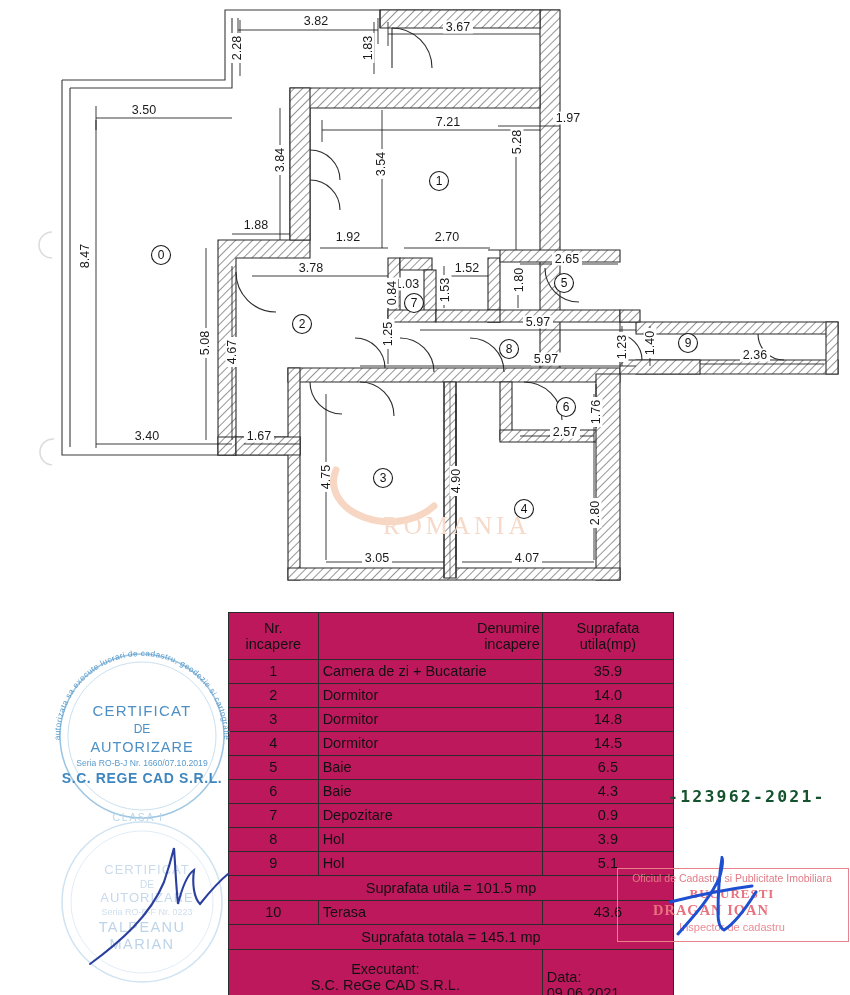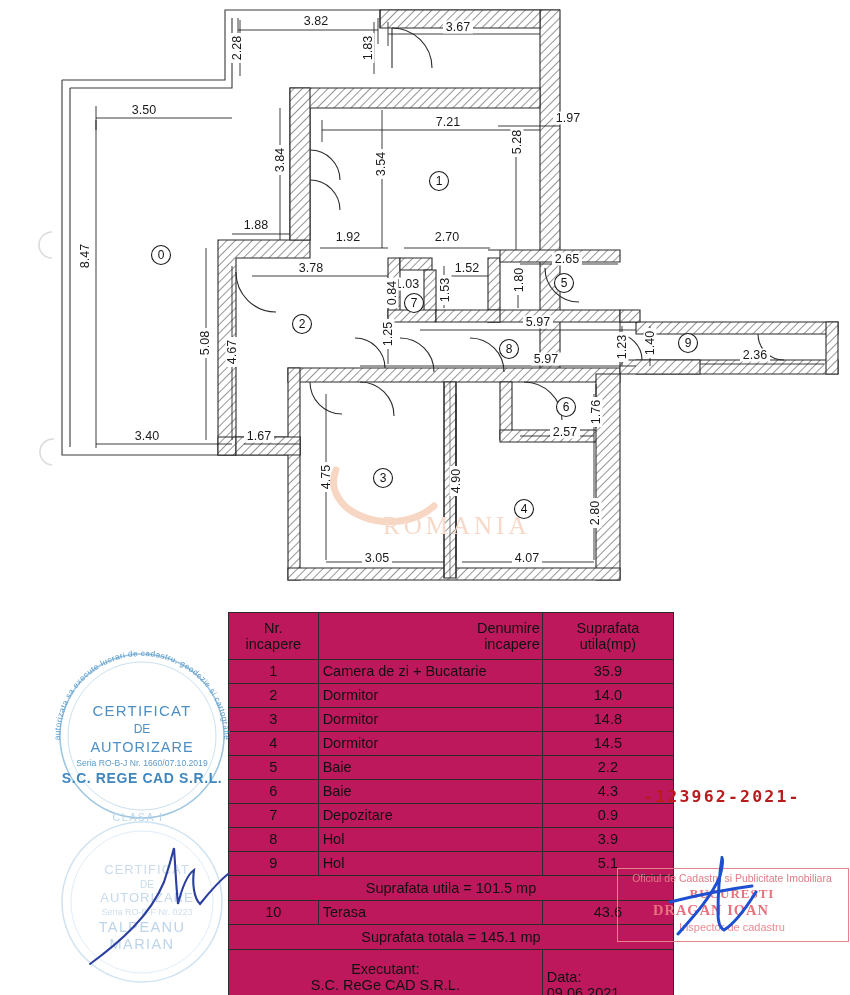--- a/index.html
+++ b/index.html
@@ -56,23 +56,23 @@
   }
   td.data-cell{text-align:left;padding-left:12px;vertical-align:middle;line-height:1.9;}
 
   
   .stamp{position:absolute;pointer-events:none;}
   #stamp-rege{left:38px;top:628px;width:205px;height:200px;}
   #stamp-talpeanu{left:42px;top:812px;width:200px;height:186px;}
   #stamp-ocpi{left:617px;top:868px;width:232px;height:74px;}
   #signature-ocpi{left:660px;top:856px;width:110px;height:95px;}
   #barcode{
-    position:absolute;left:643px;top:787px;
+    position:absolute;left:668px;top:787px;
     font-family:"DejaVu Sans Mono", monospace;
-    font-size:16.5px;font-weight:bold;letter-spacing:2.2px;color:#b91c1c;
+    font-size:16.5px;font-weight:bold;letter-spacing:2.2px;color:#14532d;
     white-space:nowrap;
   }
   .ocpi-box{
     position:absolute;left:0;top:0;width:230px;height:72px;
     border:1.3px solid #e8828c;
   }
   .ocpi-l1{position:absolute;left:4px;top:4px;width:222px;text-align:center;
     font-size:10.5px;color:#e07b86;font-family:"Liberation Sans",sans-serif;white-space:nowrap;}
   .ocpi-l2{position:absolute;left:0;top:18px;width:230px;text-align:center;
     font-size:13px;font-weight:bold;color:#e8727e;font-family:"Liberation Serif",serif;letter-spacing:1px;}
@@ -374,21 +374,21 @@
             <td class="c-sup">14.8</td>
           </tr>
           <tr class="body">
             <td class="c-nr">4</td>
             <td class="c-den">Dormitor</td>
             <td class="c-sup">14.5</td>
           </tr>
           <tr class="body">
             <td class="c-nr">5</td>
             <td class="c-den">Baie</td>
-            <td class="c-sup">2.2</td>
+            <td class="c-sup">6.5</td>
           </tr>
           <tr class="body">
             <td class="c-nr">6</td>
             <td class="c-den">Baie</td>
             <td class="c-sup">4.3</td>
           </tr>
           <tr class="body">
             <td class="c-nr">7</td>
             <td class="c-den">Depozitare</td>
             <td class="c-sup">0.9</td>

